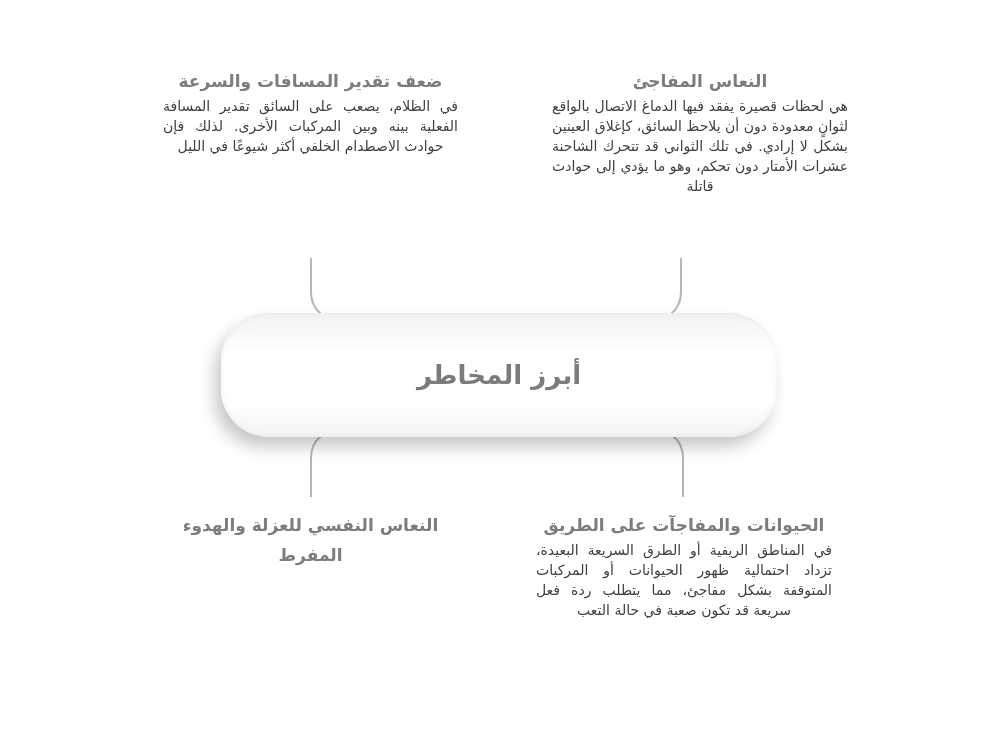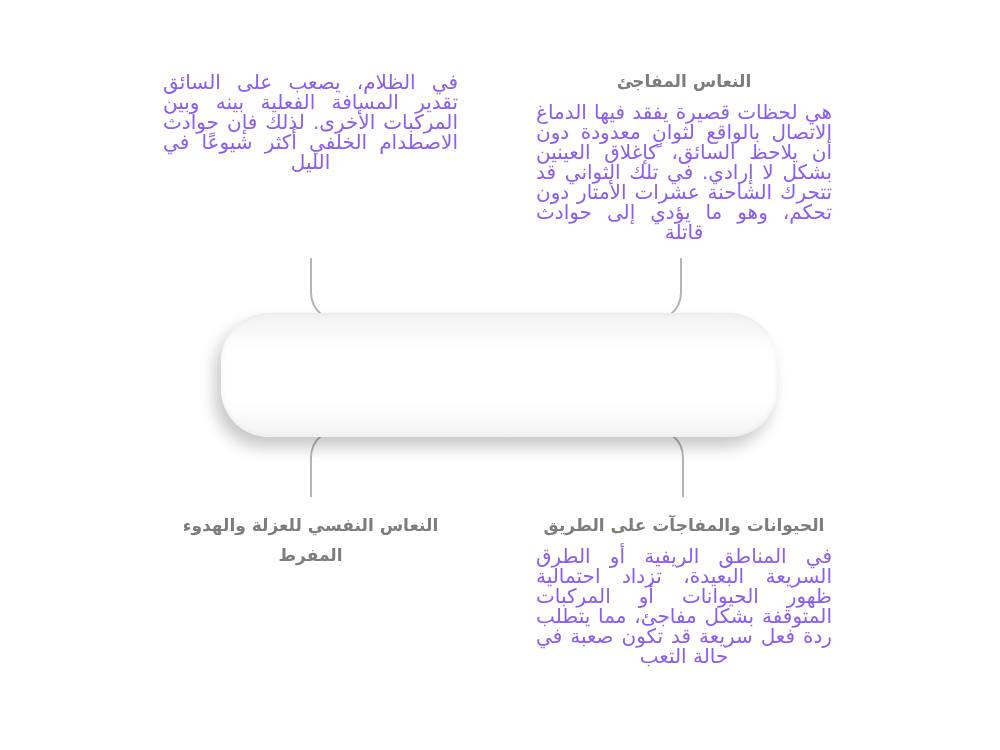--- a/index.html
+++ b/index.html
@@ -11,45 +11,47 @@
   .pill {
     position: absolute; left: 221px; top: 313px; width: 556px; height: 124px;
     border-radius: 48px; background: linear-gradient(#f2f2f2, #ffffff 30%, #ffffff 70%, #f4f4f4);
     box-shadow: -6px 10px 16px rgba(0,0,0,0.22), inset 0 0 6px rgba(0,0,0,0.06);
     display: flex; flex-direction: column; align-items: center; justify-content: center;
     text-align: center; direction: rtl;
   }
   .pill .t1, .pill .t2 { font-size: 26px; font-weight: bold; color: #7b7b7b; line-height: 40px; white-space: nowrap; }
   .box { position: absolute; direction: rtl; text-align: center; }
   .box .heading { font-size: 17px; font-weight: bold; color: #7d7d7d; line-height: 30px; }
-  .box .body { font-size: 20px; color: #8b5cf6; line-height: 20px; text-align: justify; text-align-last: center; margin-top: 6px; }
-  #box-tr { left: 536px; top: 66px; width: 296px; }
+  .box .body { font-size: 14px; color: #404040; line-height: 20px; text-align: justify; text-align-last: center; }
+  #box-tr { left: 552px; top: 66px; width: 296px; }
   #box-tl { left: 163px; top: 66px; width: 295px; }
   #box-br { left: 536px; top: 510px; width: 296px; }
   #box-bl { left: 163px; top: 510px; width: 295px; }
 </style>
 </head>
 <body>
 
 <svg class="connectors" viewBox="0 0 1000 750">
   <path d="M311 258 L311 292 Q311 306 321 314" fill="none" stroke="#b5b5b5" stroke-width="2"></path>
   <path d="M681 258 L681 292 Q681 306 671 314" fill="none" stroke="#b5b5b5" stroke-width="2"></path>
   <path d="M321 436 Q311 444 311 458 L311 497" fill="none" stroke="#b5b5b5" stroke-width="2"></path>
   <path d="M673 436 Q683 444 683 458 L683 497" fill="none" stroke="#b5b5b5" stroke-width="2"></path>
 </svg>
 
 <div class="pill">
+  <div class="t1">أبرز المخاطر</div>
 </div>
 
 <div class="box" id="box-tr">
   <div class="heading">النعاس المفاجئ</div>
   <div class="body">هي لحظات قصيرة يفقد فيها الدماغ الاتصال بالواقع لثوانٍ معدودة دون أن يلاحظ السائق، كإغلاق العينين بشكل لا إرادي. في تلك الثواني قد تتحرك الشاحنة عشرات الأمتار دون تحكم، وهو ما يؤدي إلى حوادث قاتلة</div>
 </div>
 
 <div class="box" id="box-tl">
+  <div class="heading">ضعف تقدير المسافات والسرعة</div>
   <div class="body">في الظلام، يصعب على السائق تقدير المسافة الفعلية بينه وبين المركبات الأخرى. لذلك فإن حوادث الاصطدام الخلفي أكثر شيوعًا في الليل</div>
 </div>
 
 <div class="box" id="box-br">
   <div class="heading">الحيوانات والمفاجآت على الطريق</div>
   <div class="body">في المناطق الريفية أو الطرق السريعة البعيدة، تزداد احتمالية ظهور الحيوانات أو المركبات المتوقفة بشكل مفاجئ، مما يتطلب ردة فعل سريعة قد تكون صعبة في حالة التعب</div>
 </div>
 
 <div class="box" id="box-bl">
   <div class="heading">النعاس النفسي للعزلة والهدوء المفرط</div>

